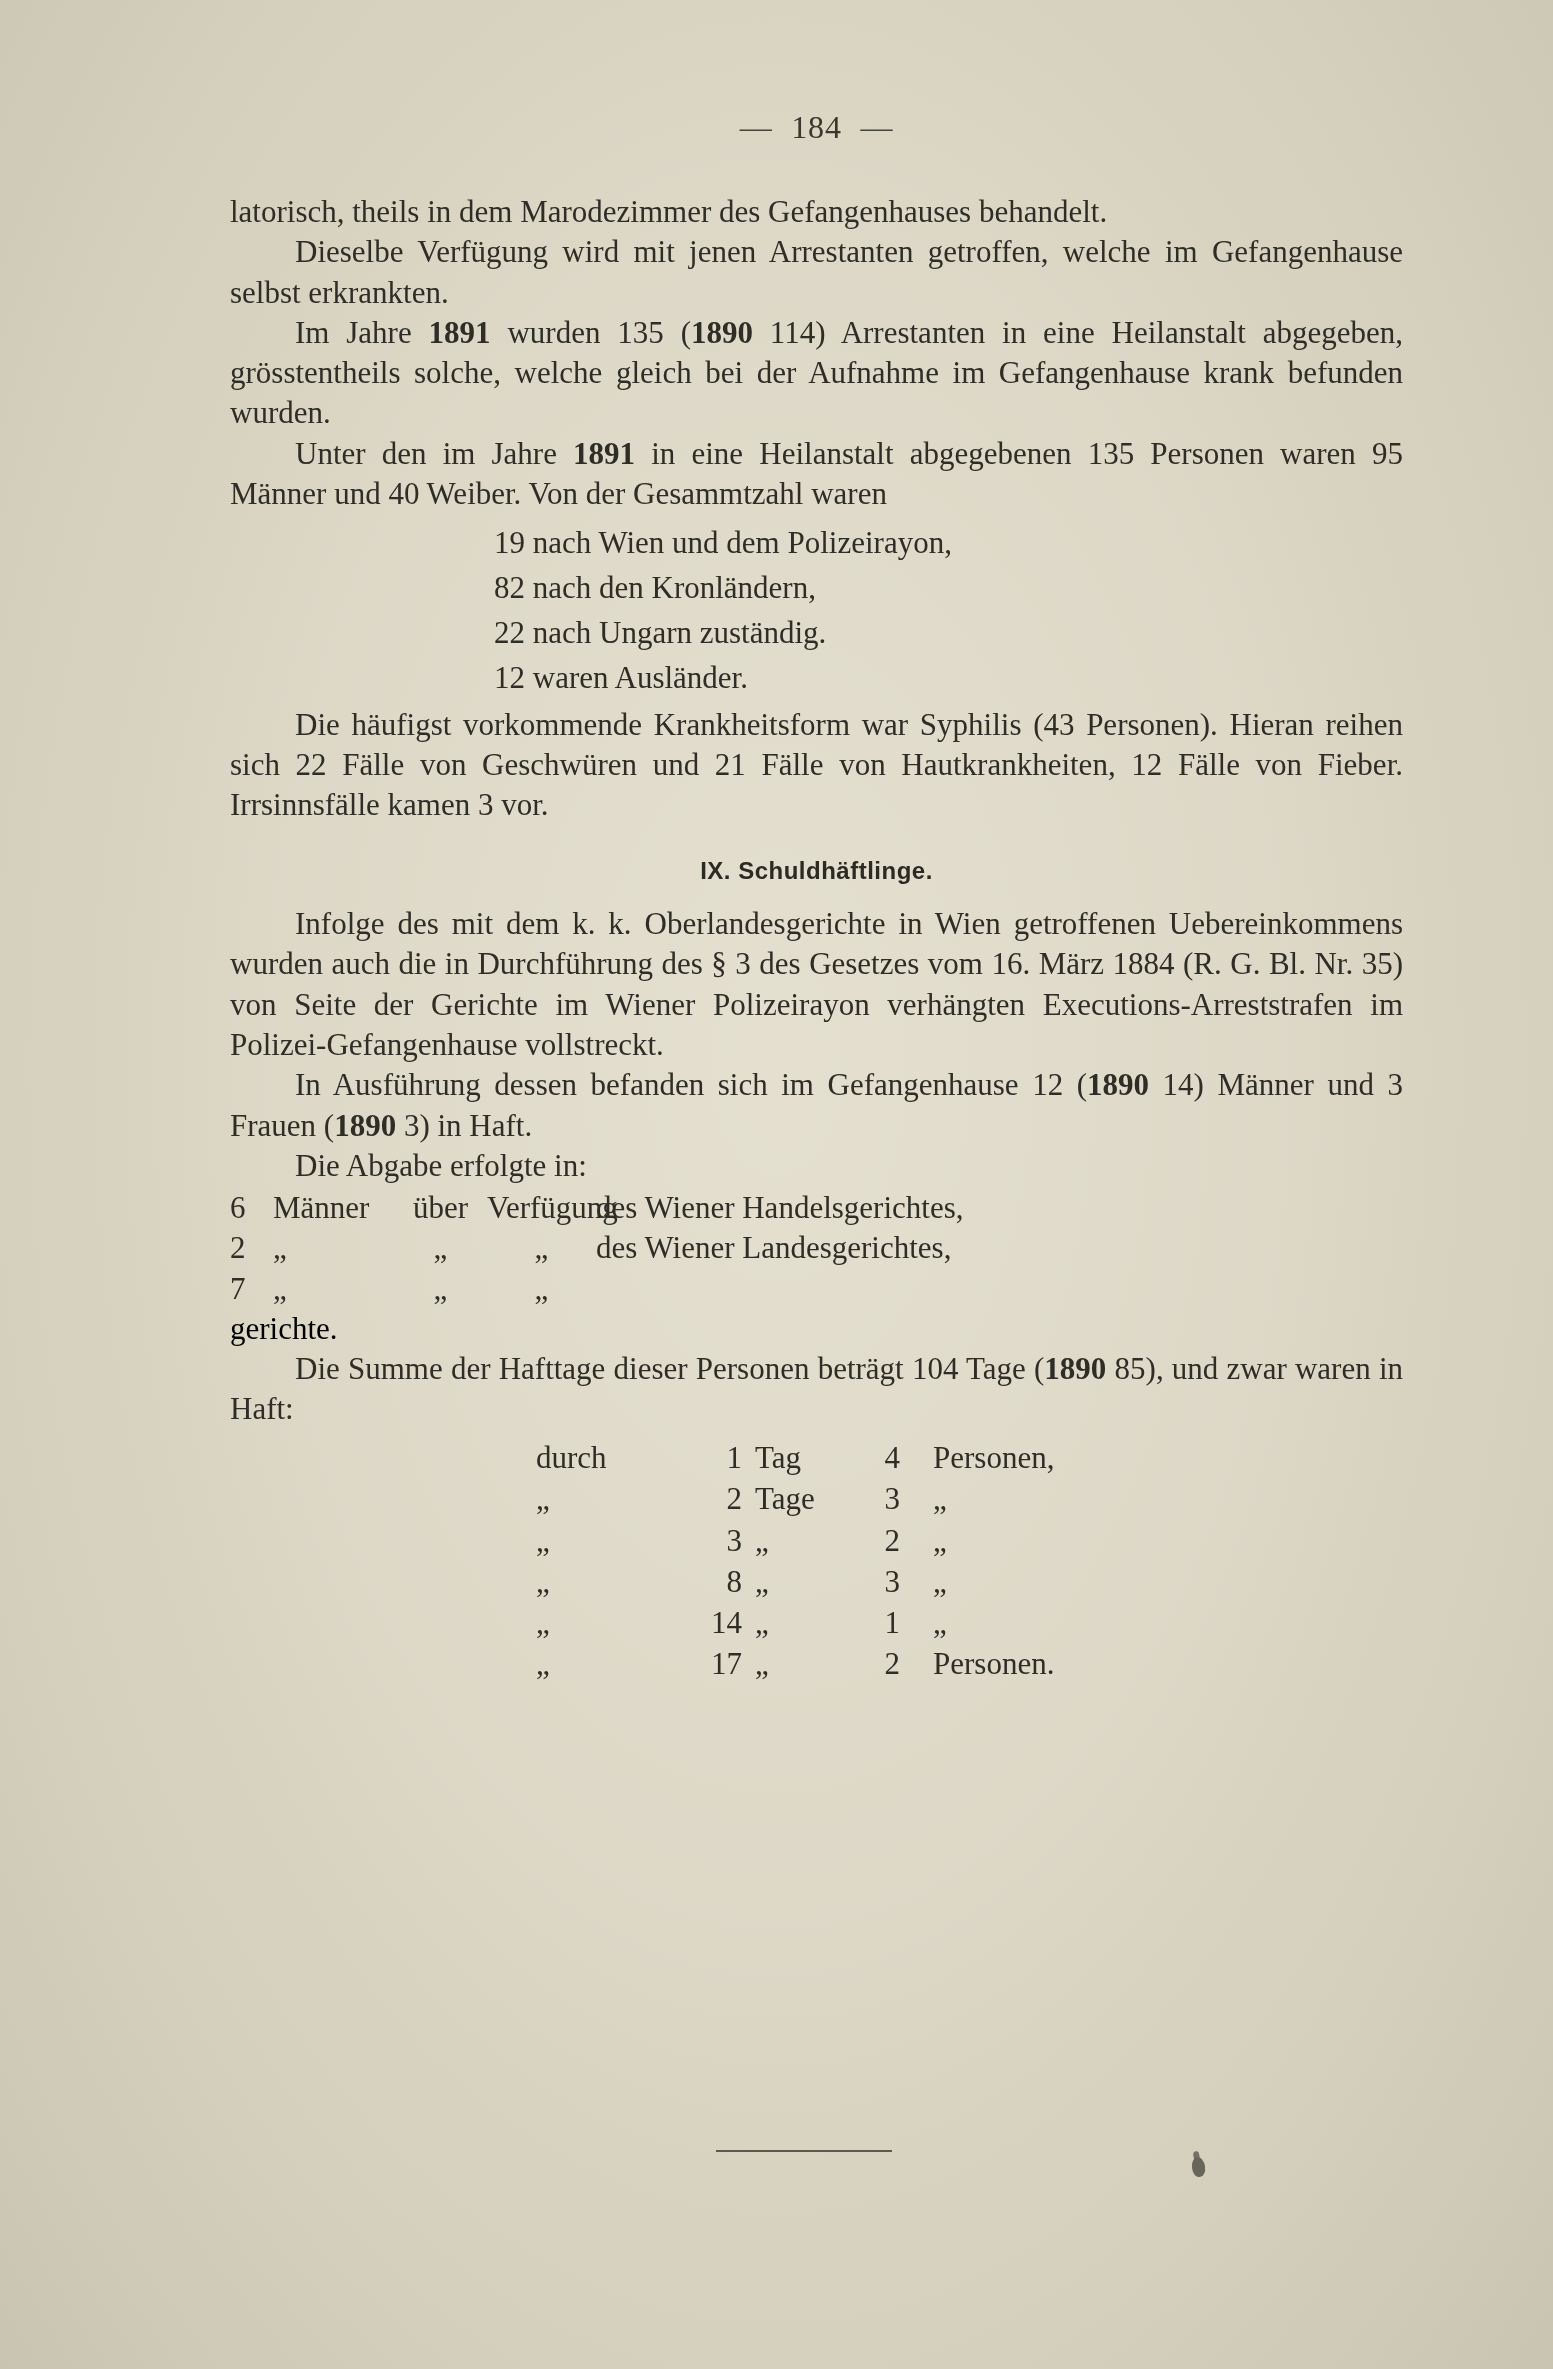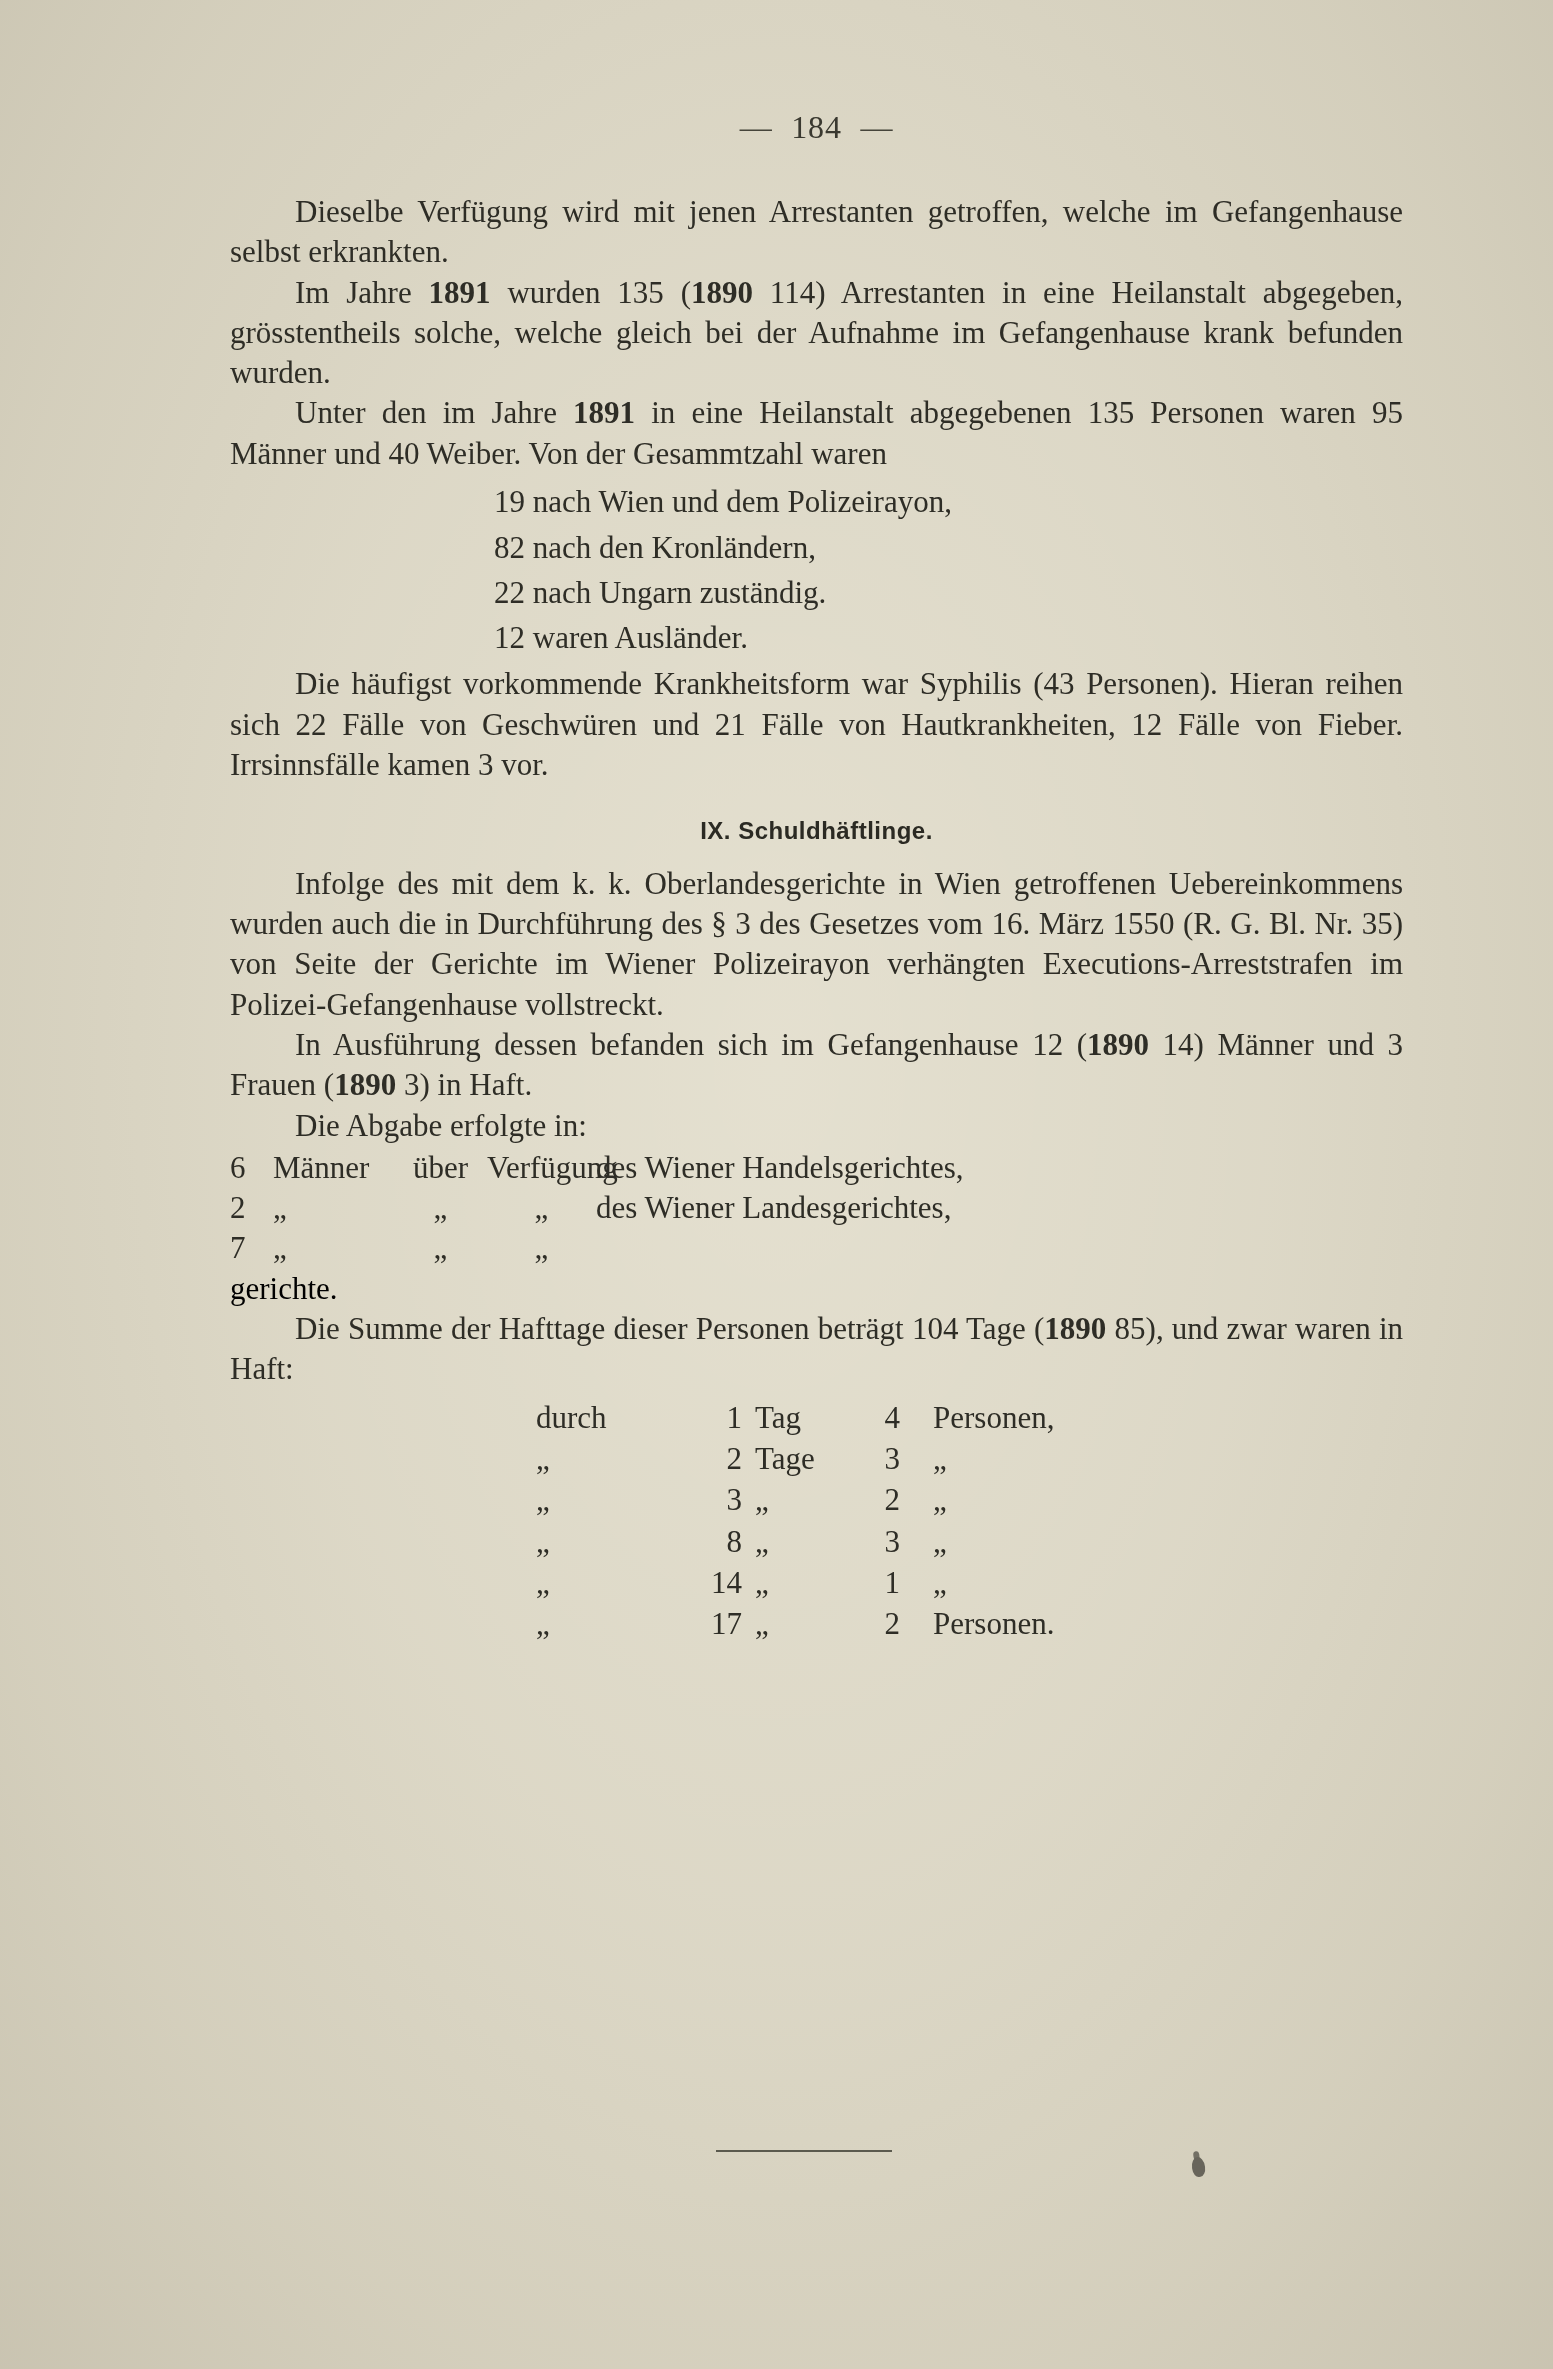--- a/index.html
+++ b/index.html
@@ -154,36 +154,37 @@
 <body>
 
 <div class="page">
 
   <div class="content">
 
     <div class="folio">
       <span class="dash">—</span><span>184</span><span class="dash">—</span>
     </div>
 
+    <p class="para">latorisch, theils in dem Marodezimmer des Gefangenhauses behandelt.</p>
     <p class="para indent">Dieselbe Verfügung wird mit jenen Arrestanten getroffen, welche im Gefangenhause selbst erkrankten.</p>
     <p class="para indent">Im Jahre <b>1891</b> wurden 135 (<b>1890</b> 114) Arrestanten in eine Heilanstalt abgegeben, grösstentheils solche, welche gleich bei der Aufnahme im Gefangenhause krank befunden wurden.</p>
     <p class="para indent">Unter den im Jahre <b>1891</b> in eine Heilanstalt abgegebenen 135 Personen waren 95 Männer und 40 Weiber. Von der Gesammtzahl waren</p>
 
     <div class="list-block">
       <div>19 nach Wien und dem Polizeirayon,</div>
       <div>82 nach den Kronländern,</div>
       <div>22 nach Ungarn zuständig.</div>
       <div>12 waren Ausländer.</div>
     </div>
 
     <p class="para indent">Die häufigst vorkommende Krankheitsform war Syphilis (43 Personen). Hieran reihen sich 22 Fälle von Geschwüren und 21 Fälle von Hautkrankheiten, 12 Fälle von Fieber. Irrsinnsfälle kamen 3 vor.</p>
 
     <h2 class="section">IX. Schuldhäftlinge.</h2>
 
-    <p class="para indent">Infolge des mit dem k. k. Oberlandesgerichte in Wien getroffenen Uebereinkommens wurden auch die in Durchführung des § 3 des Gesetzes vom 16. März 1550 (R. G. Bl. Nr. 35) von Seite der Gerichte im Wiener Polizeirayon verhängten Executions-Arreststrafen im Polizei-Gefangenhause vollstreckt.</p>
+    <p class="para indent">Infolge des mit dem k. k. Oberlandesgerichte in Wien getroffenen Uebereinkommens wurden auch die in Durchführung des § 3 des Gesetzes vom 16. März 1884 (R. G. Bl. Nr. 35) von Seite der Gerichte im Wiener Polizeirayon verhängten Executions-Arreststrafen im Polizei-Gefangenhause vollstreckt.</p>
     <p class="para indent">In Ausführung dessen befanden sich im Gefangenhause 12 (<b>1890</b> 14) Männer und 3 Frauen (<b>1890</b> 3) in Haft.</p>
     <p class="para indent">Die Abgabe erfolgte in:</p>
 
     <div class="abgabe-table">
       <div class="abgabe-row">
         <span class="ab-c1">6</span>
         <span class="ab-c2">Männer</span>
         <span class="ab-c3">über</span>
         <span class="ab-c4">Verfügung</span>
         <span class="ab-c5">des Wiener Handelsgerichtes,</span>

